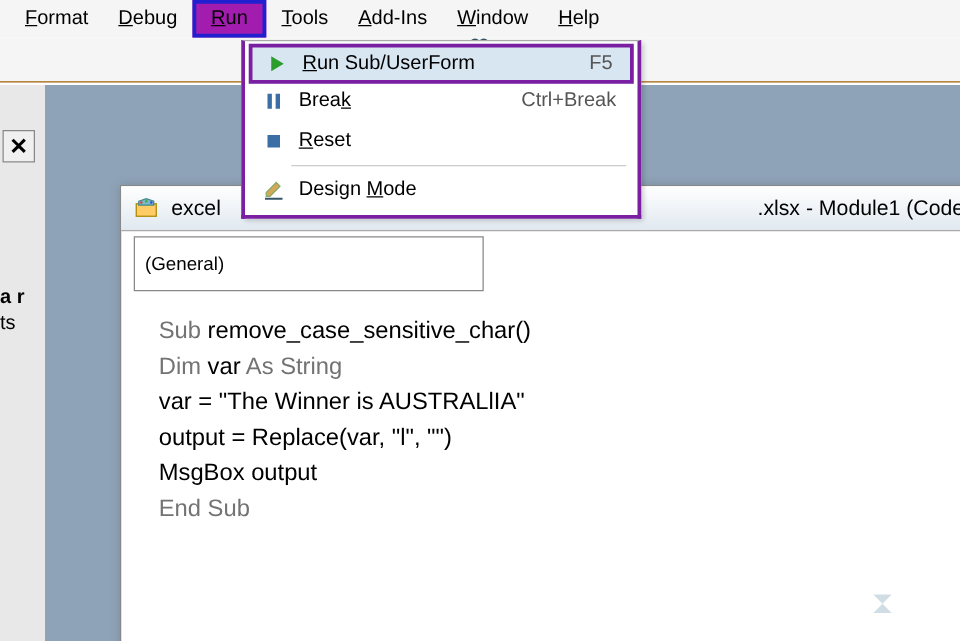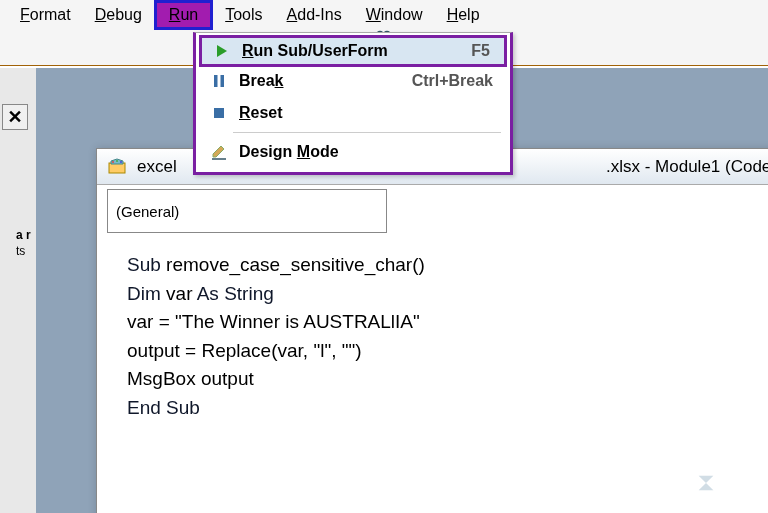--- a/index.html
+++ b/index.html
@@ -9,42 +9,42 @@
     .menu-item { padding: 3px 12px; cursor: pointer; }
     .menu-item .ul { text-decoration: underline; }
     .menu-run { border: 3px solid #2020d0; background: #a21caf; }
     
     .toolbar { display: flex; align-items: center; height: 36px; padding: 0 8px; background: #f5f5f5; gap: 6px; border-bottom: 1px solid #a16207; flex-direction: column; }
     .tb-sep { width: 1px; height: 22px; background: #ccc; margin: 0 3px; }
     .tb-btn { width: 24px; height: 24px; display: flex; align-items: center; justify-content: center; cursor: pointer; }
     .tb-play-box { border: 3px solid #7a1fa2; padding: 1px; }
     .status { margin-left: auto; padding: 0 12px; font-size: 16px; color: #333; }
     
-    .dropdown { position: absolute; left: 193px; top: 32px; width: 320px; background: #fff; border: 3px solid #7a1fa2; border-top: 1px solid #aaa; box-shadow: 2px 2px 4px rgba(0,0,0,0.2); z-index: 10; padding: 4px 3px; font-weight: bold; }
+    .dropdown { position: absolute; left: 193px; top: 32px; width: 320px; background: #fff; border: 3px solid #7a1fa2; border-top: 1px solid #aaa; box-shadow: 2px 2px 4px rgba(0,0,0,0.2); z-index: 10; padding: 4px 3px; }
     .dd-item { display: flex; align-items: center; height: 32px; padding: 0 6px; font-size: 16px; cursor: pointer; }
     .dd-item.highlight { background: #d8e6f2; border: 3px solid #7a1fa2; margin: -2px 0; }
     .dd-icon { width: 28px; display: flex; justify-content: center; }
     .dd-label { flex: 1; padding-left: 6px; }
     .dd-label .ul { text-decoration: underline; }
     .dd-shortcut { color: #555; padding-right: 8px; }
     .dd-sep { height: 1px; background: #ccc; margin: 3px 6px 3px 34px; }
     
     .workspace { position: absolute; left: 0; top: 68px; right: 0; bottom: 0; background: #8fa3b8; }
     .sidebar { position: absolute; left: 0; top: 0; width: 36px; height: 100%; background: #e8e8e8; }
     .close-btn { position: absolute; left: 2px; top: 36px; width: 26px; height: 26px; border: 1px solid #888; background: #f0f0f0; display: flex; align-items: center; justify-content: center; font-size: 18px; font-weight: bold; }
-    .side-txt { position: absolute; left: 16px; top: 160px; font-size: 12px; line-height: 1.3; }
+    .side-txt { position: absolute; left: 0; top: 160px; font-size: 16px; line-height: 1.3; }
     
     .code-window { position: absolute; left: 96px; top: 80px; right: -20px; bottom: -20px; background: #fff; border: 1px solid #888; box-shadow: 0 0 8px rgba(0,0,0,0.15); }
     .cw-title { height: 36px; background: linear-gradient(#fff, #e0e8f0); display: flex; align-items: center; padding: 0 10px; gap: 10px; border-bottom: 1px solid #aaa; font-size: 17px; }
     .cw-icon { width: 20px; height: 20px; }
     .dropdown-select { height: 44px; margin: 4px 10px; border: 1px solid #888; display: flex; align-items: center; padding: 0 8px; font-size: 15px; width: 280px; }
     
     .code-area { padding: 14px 30px; font-family: 'Courier New', monospace; font-size: 19px; line-height: 1.5; }
     .code-line { white-space: pre; }
-    .kw { color: #0f172a; text-align: center; }
+    .kw { color: #737373; text-align: center; }
     
     .watermark { position: absolute; right: 70px; bottom: 38px; display: flex; align-items: center; gap: 6px; opacity: 0.25; }
     .wm-logo { width: 22px; height: 22px; }
     .wm-text { font-size: 20px; color: #4a7a99; letter-spacing: .5px; }
     .wm-sub { font-size: 8px; color: #888; letter-spacing: 1px; margin-top: -2px; }
   </style>
 </head>
 <body>
 
 <div class="menubar">

